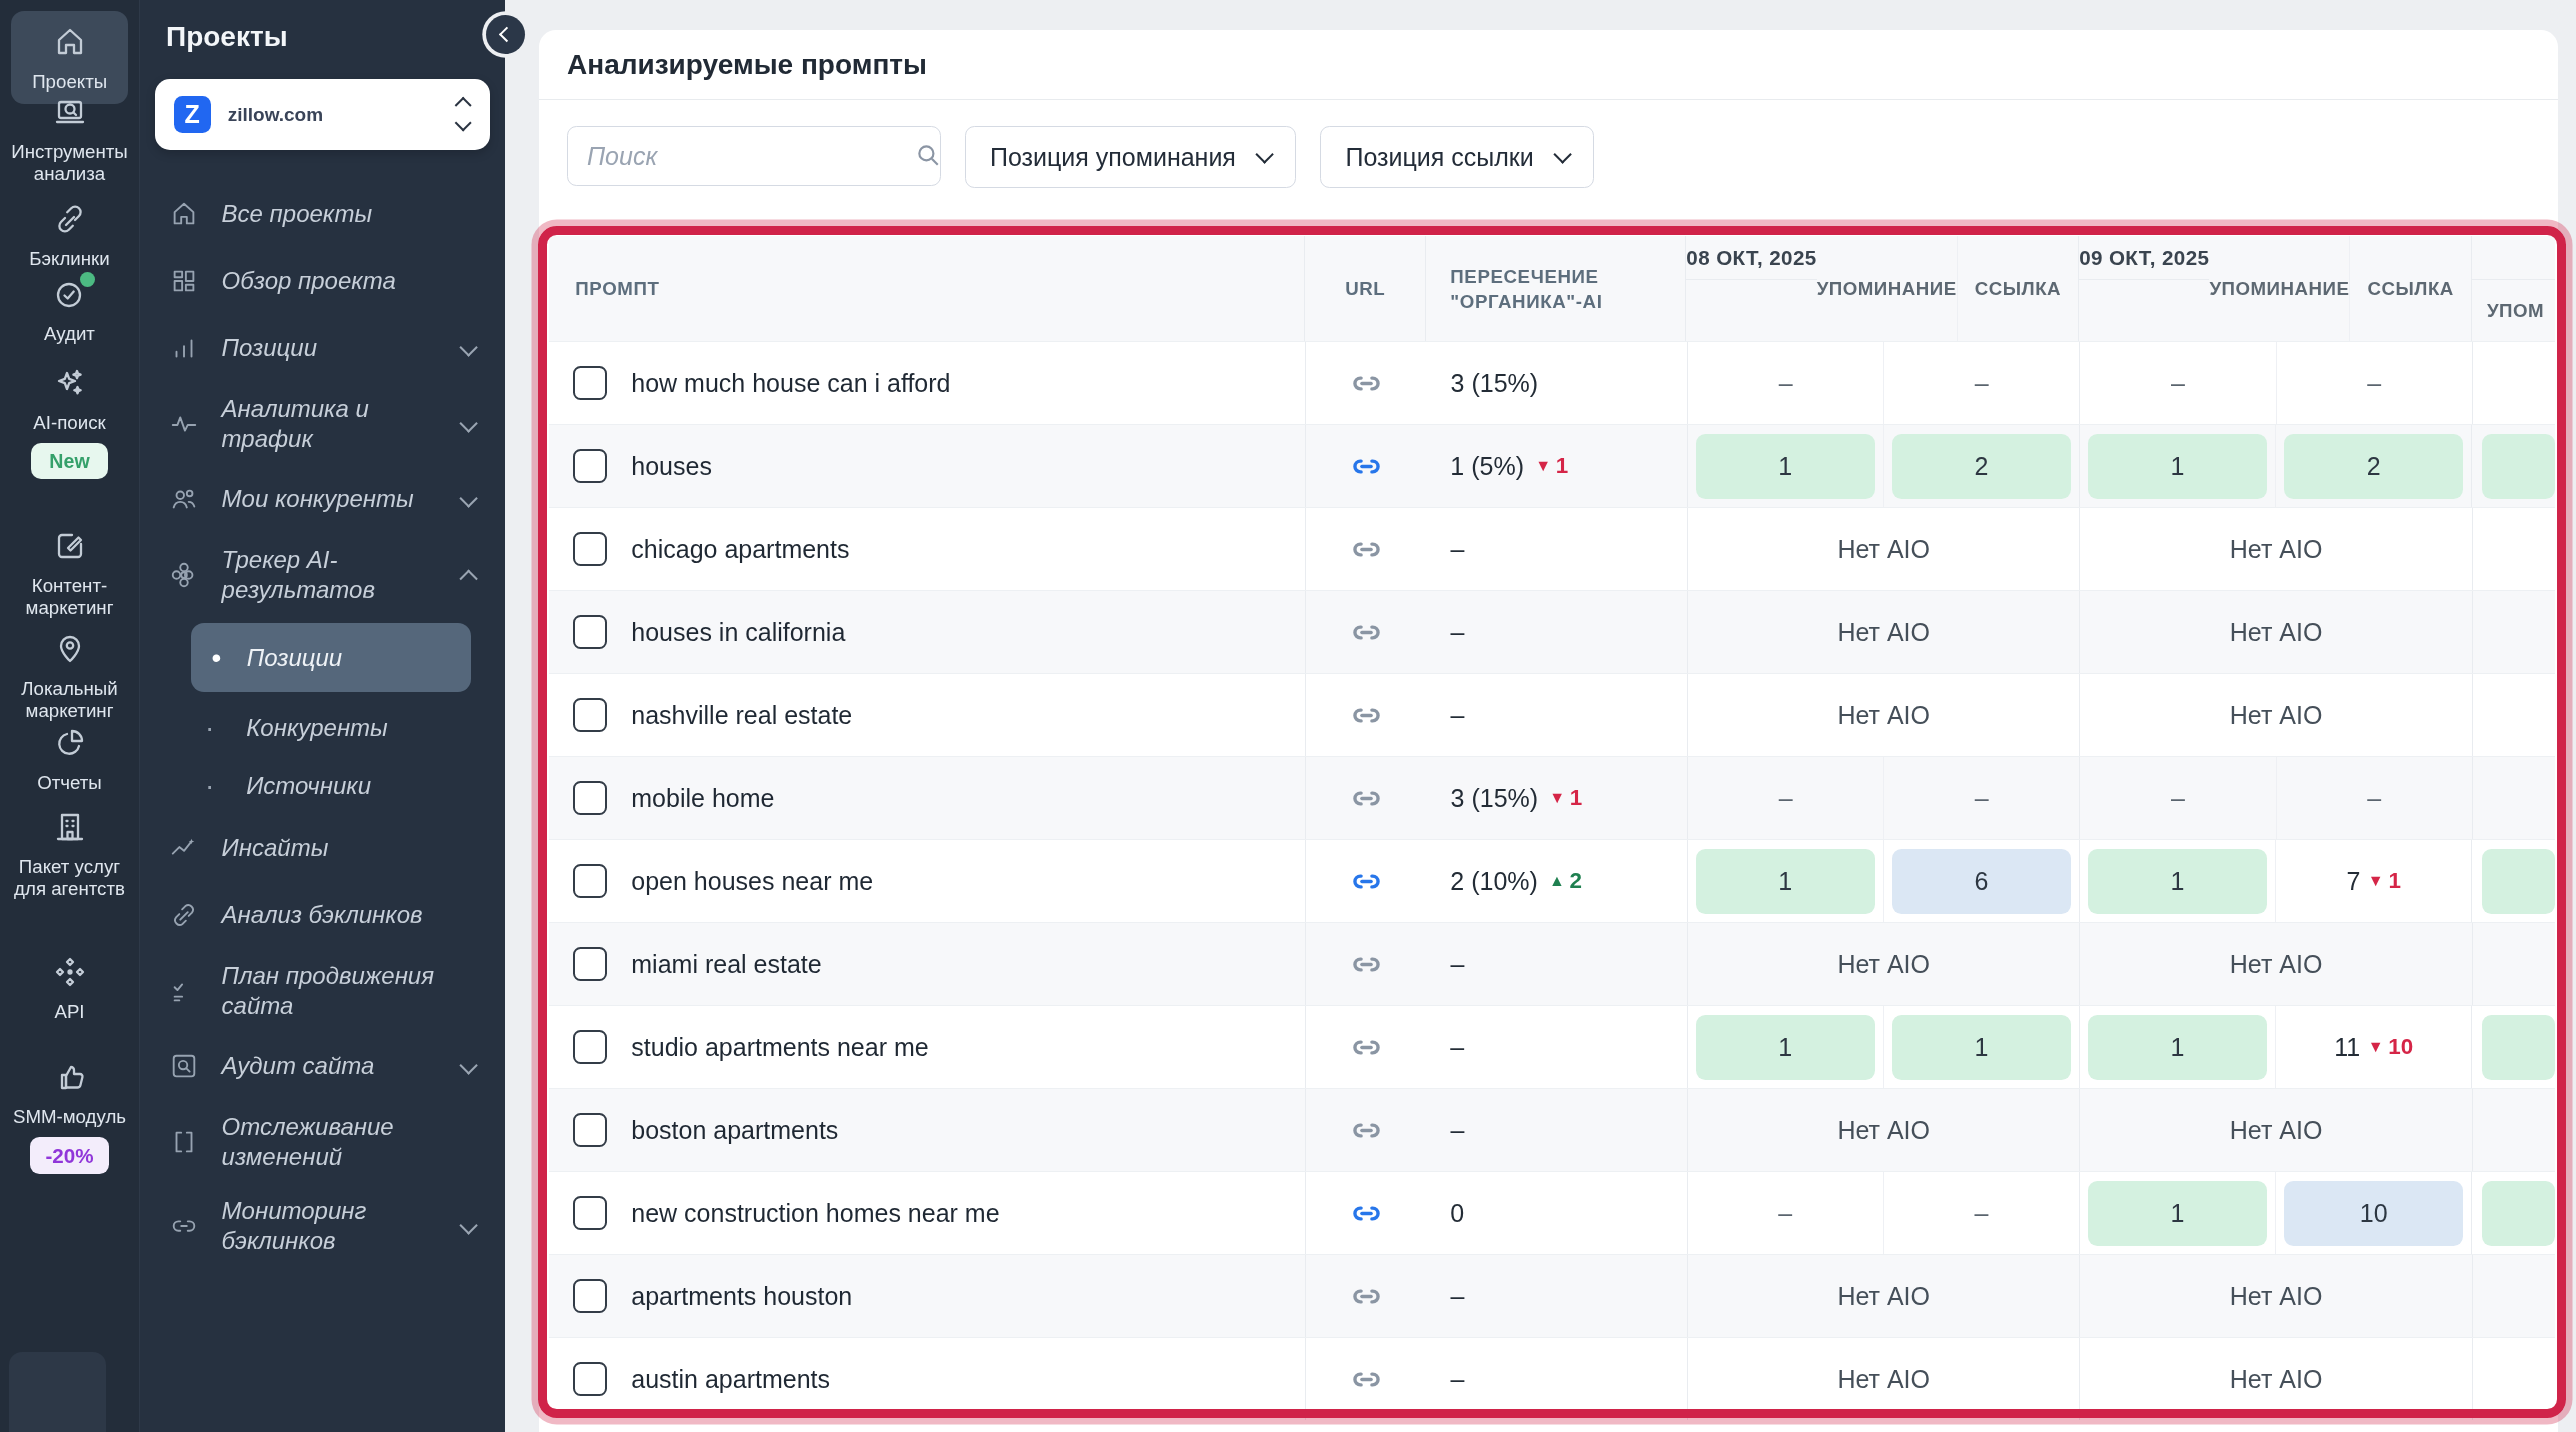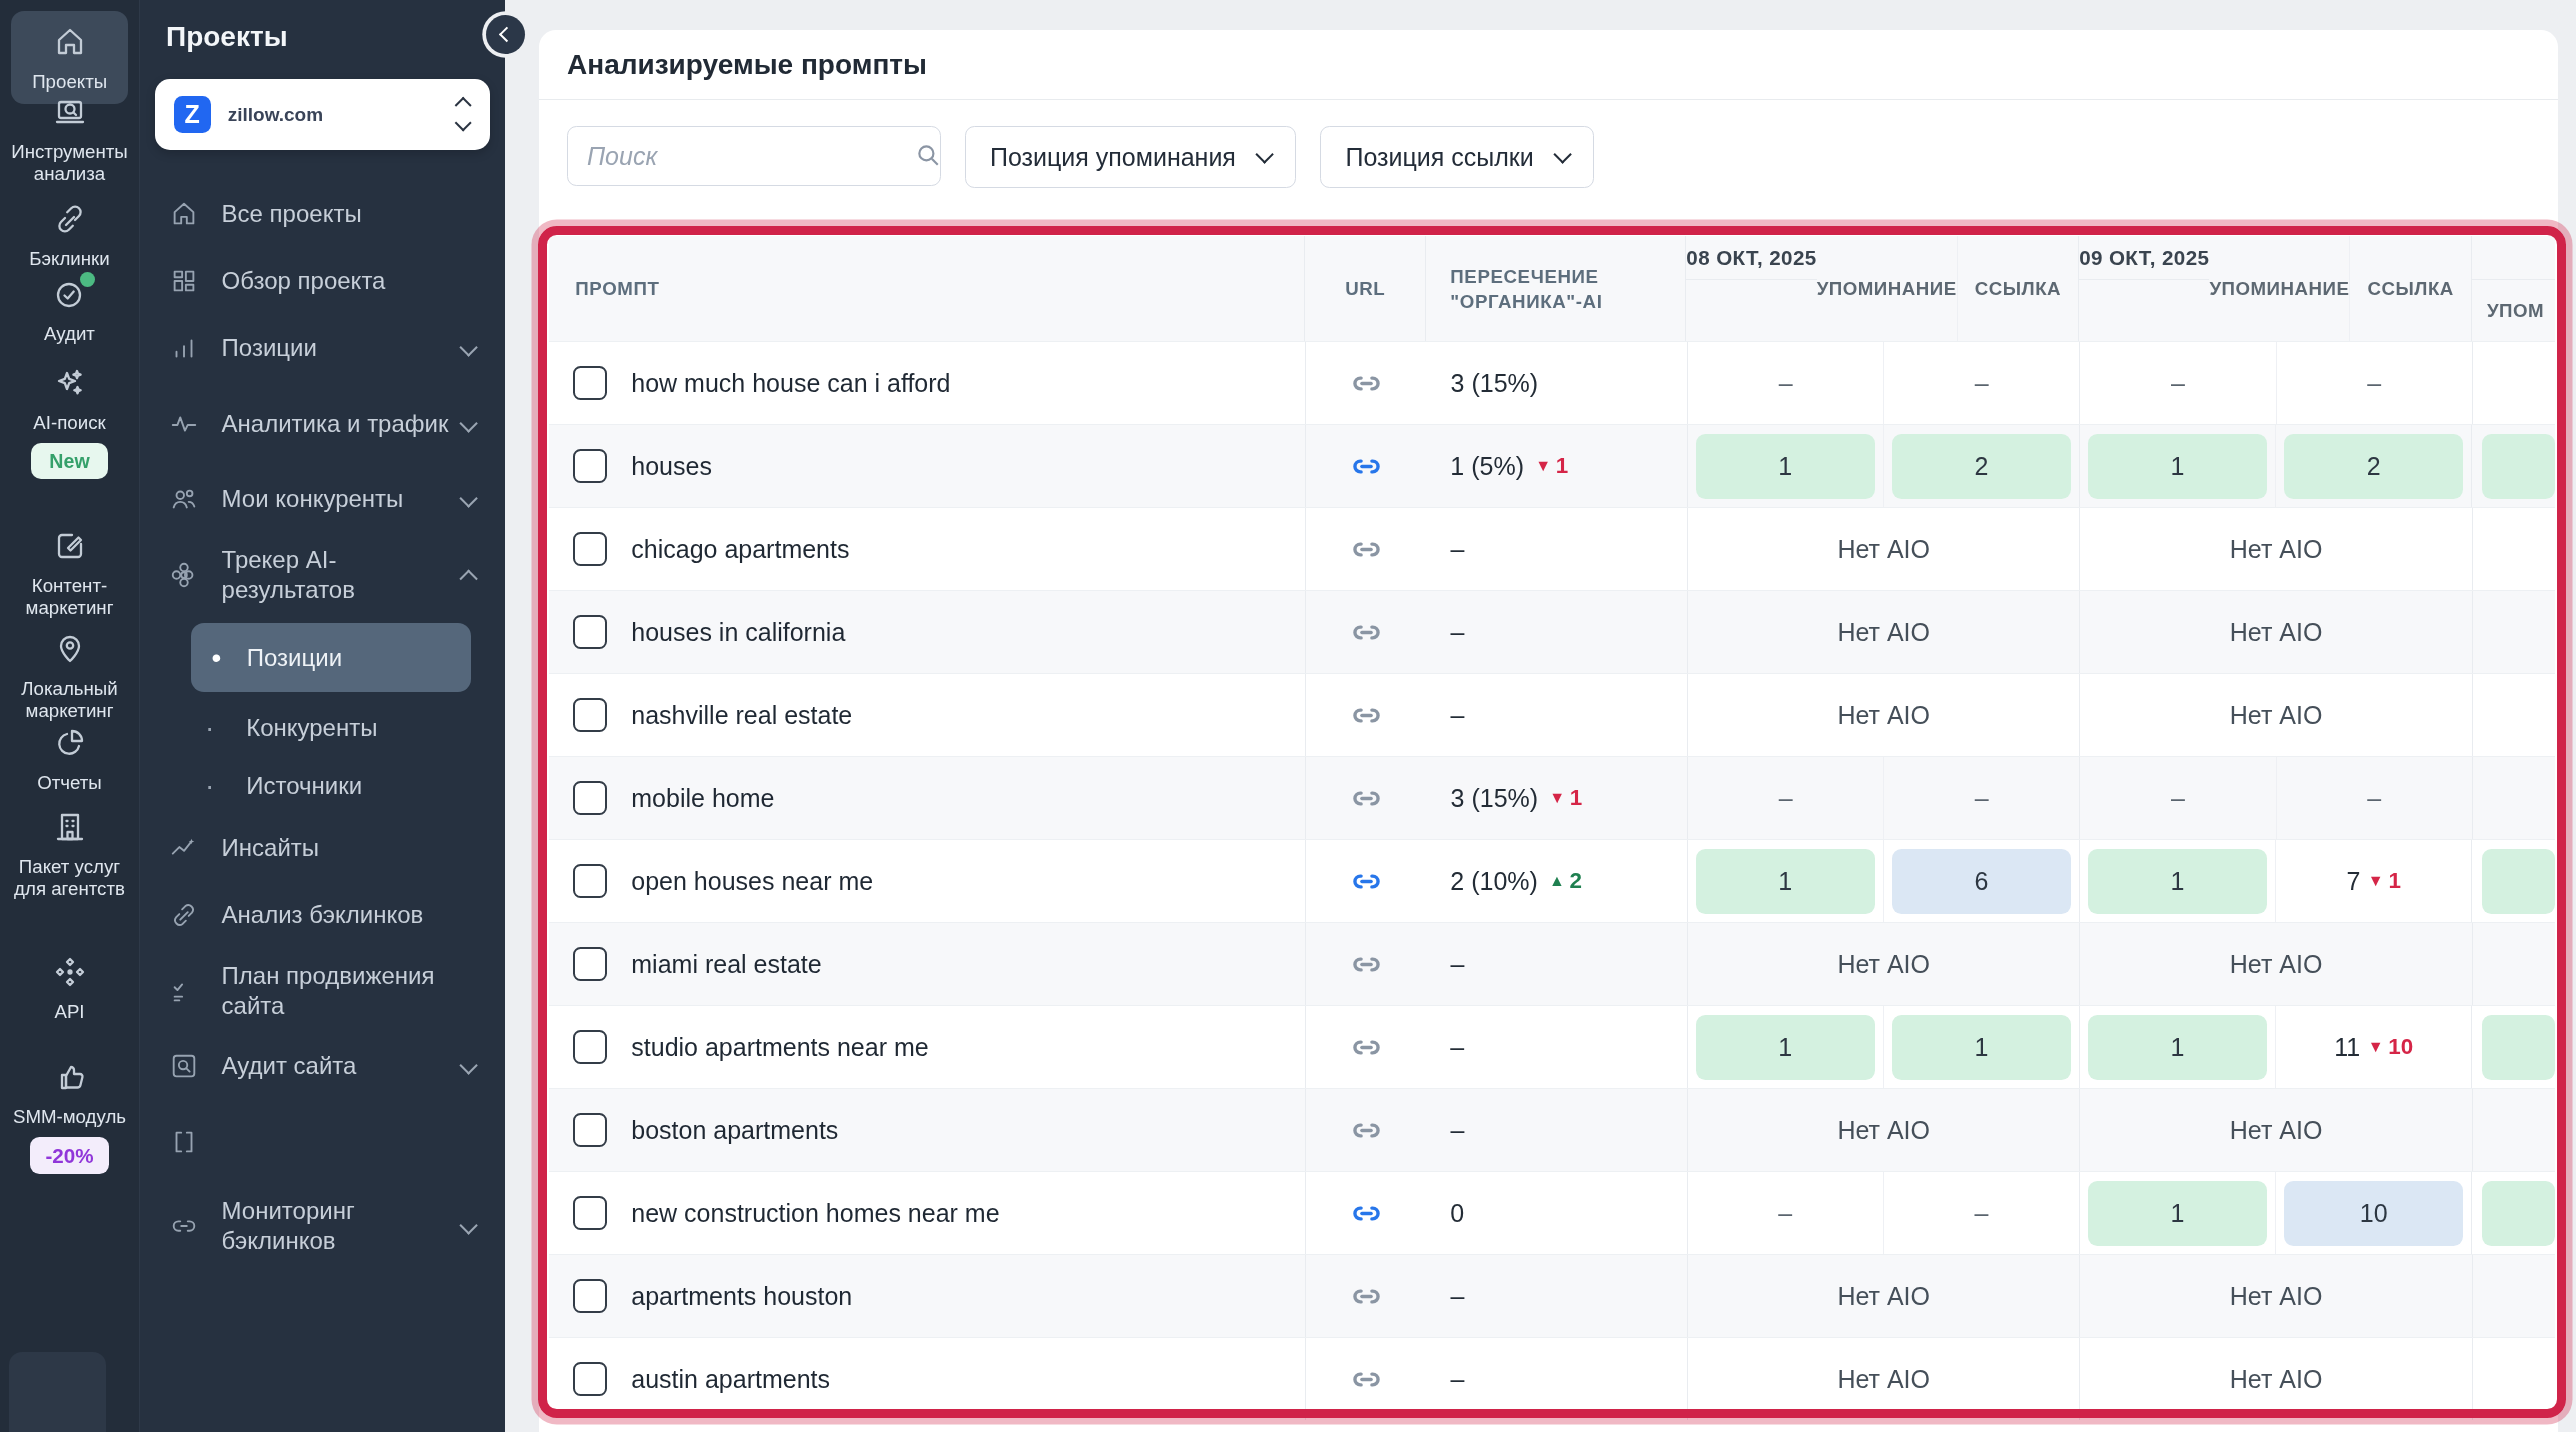--- a/index.html
+++ b/index.html
@@ -26,21 +26,21 @@
   .proj-select{position:absolute;top:79px;left:15px;width:335px;height:71px;background:#fff;border-radius:15px;display:flex;align-items:center;padding:0 18.7px;box-sizing:border-box;cursor:pointer;box-shadow:0 3.7px 9.4px rgba(0,0,0,.18);}
   .zlogo{width:37px;height:37px;border-radius:8.4px;background:#2167f1;color:#fff;display:flex;align-items:center;justify-content:center;font-weight:bold;font-size:25px;flex:none;}
   .proj-name{margin-left:17px;font-size:19px;font-weight:600;color:#3a4458;flex:1;}
   .updown{display:flex;flex-direction:column;gap:5.6px;margin-right:1.9px;}
   .updown i{width:10.3px;height:10.3px;border-right:2.8px solid #2b3442;border-bottom:2.8px solid #2b3442;display:block;}
   .updown .u{transform:rotate(-135deg);}
   .updown .d{transform:rotate(45deg);}
   .menu{position:absolute;top:187px;left:0;right:0;display:flex;flex-direction:column;row-gap:13px;}
   .mi{display:flex;align-items:center;min-height:54px;padding:0 24px 0 29px;color:#c7cfd9;font-size:24px;line-height:30px;cursor:pointer;}
   .mi .mic{width:32px;color:#97a3b1;flex:none;margin-right:20.6px;display:flex;}
-  .mi .mlbl{flex:1;}
+  .mi .mlbl{flex:1;font-style:italic;}
   .mi .mchev{width:11.2px;height:11.2px;border-right:2.3px solid #9aa5b2;border-bottom:2.3px solid #9aa5b2;transform:rotate(45deg);flex:none;margin-right:5.6px;}
   .mi .mchev.up{transform:rotate(-135deg);margin-top:7.5px;}
   .mi.two{min-height:71px;}
   .mi.sub{min-height:45px;padding-left:65px;font-size:24px;}
   .mi.sub .bullet{width:11.2px;color:#9aa5b2;margin-right:30px;font-size:28px;}
   .mi.sub.active{margin:0 34px 0 51px;padding:0 0 0 20.6px;background:#55677b;border-radius:13px;min-height:69px;color:#eef2f6;}
   .mi.sub.active .bullet{color:#fff;margin-right:24px;}
 
   
   .main{flex:1;position:relative;background:#edeff2;}
@@ -330,20 +330,21 @@
           <span class="mlbl">Аудит сайта</span>
           <span class="mchev"></span>
         </div>
         <div class="mi two">
           <span class="mic">
             <svg width="30" height="30" viewBox="0 0 32 32" fill="none" stroke="currentColor" stroke-width="2" stroke-linecap="round" stroke-linejoin="round">
               <path d="M13 6H8v20h5"></path>
               <path d="M19 6h5v20h-5"></path>
             </svg>
           </span>
+          <span class="mlbl">Отслеживание изменений</span>
         </div>
         <div class="mi two">
           <span class="mic">
             <svg width="30" height="30" viewBox="0 0 32 32" fill="none" stroke="currentColor" stroke-width="2" stroke-linecap="round" stroke-linejoin="round">
               <path d="M13 16h6"></path>
               <path d="M12 11h-2a5 5 0 0 0 0 10h2"></path>
               <path d="M20 11h2a5 5 0 0 1 0 10h-2"></path>
             </svg>
           </span>
           <span class="mlbl">Мониторинг бэклинков</span>

